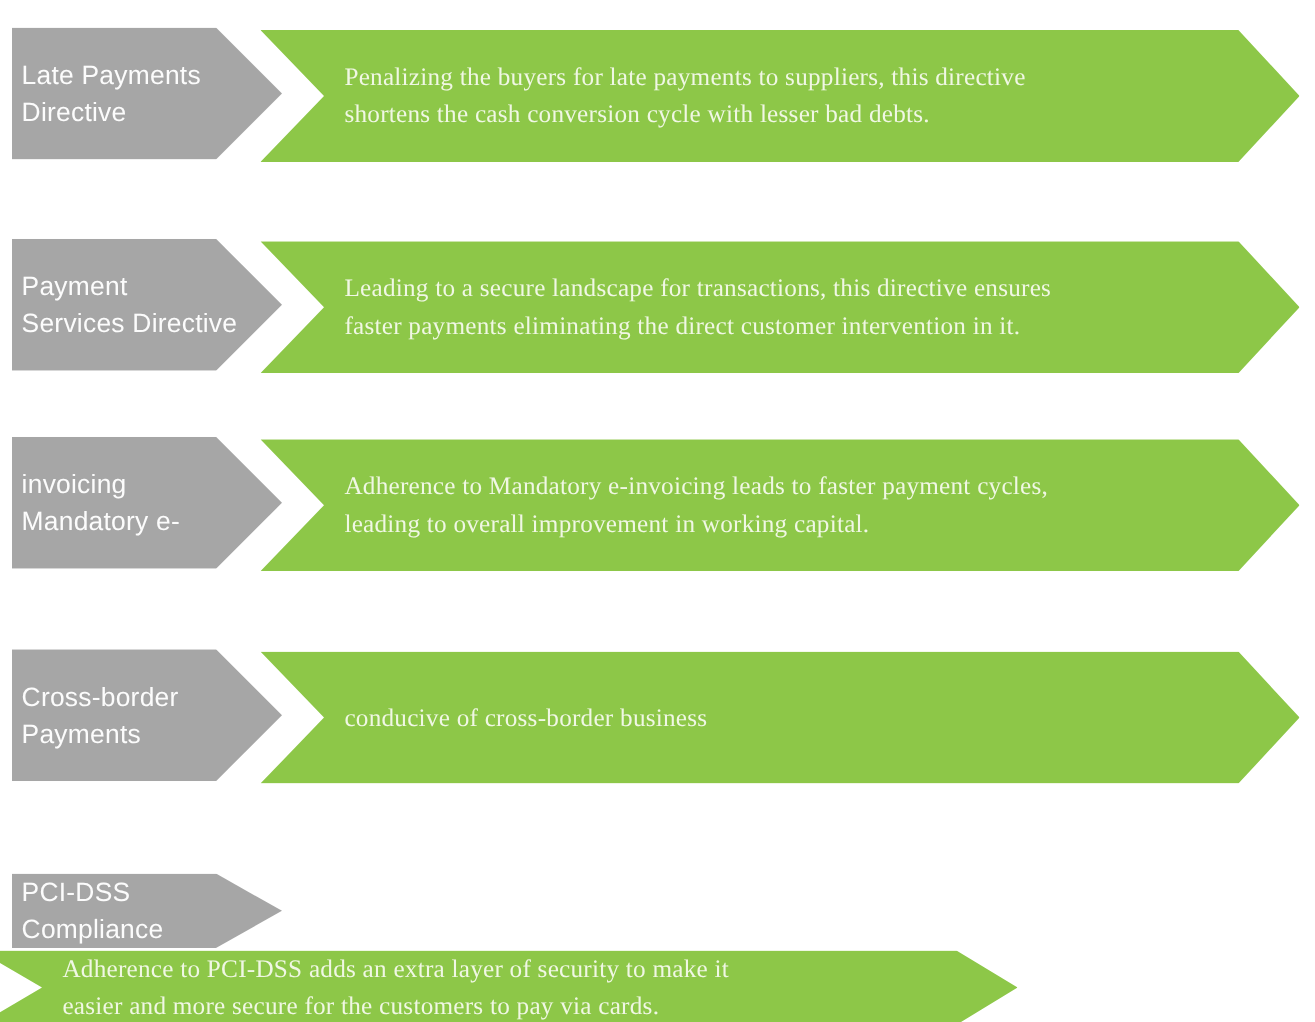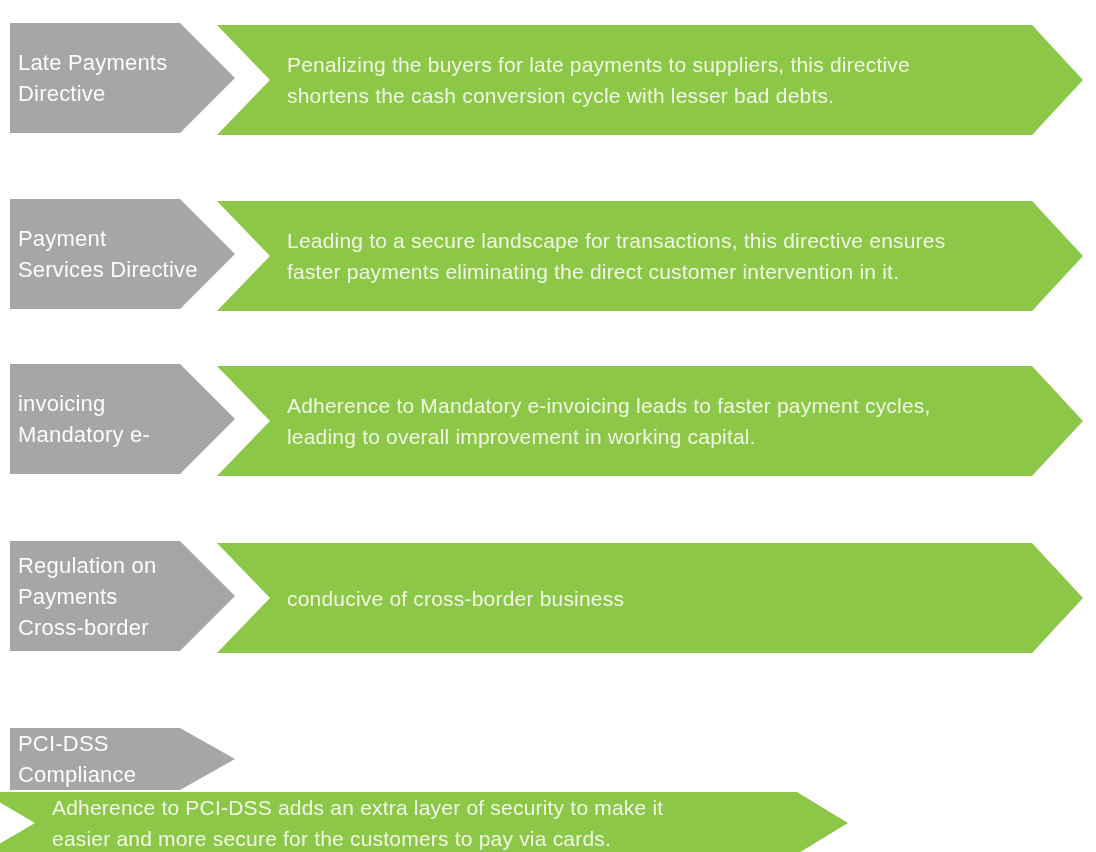--- a/index.html
+++ b/index.html
@@ -62,20 +62,21 @@
     align-items: center;
     transform: translateY(2px);
     z-index: 1;
   }
   .desc {
     padding-left: 70px;
     font-size: 21px;
     line-height: 31px;
     color: var(--desc-text);
     letter-spacing: 0.2px;
+    font-family: Liberation Serif, serif;
   }
   .desc div { white-space: nowrap; }
 </style>
 </head>
 <body>
 
 <div class="canvas">
 
   <div class="row">
     <div class="shape-label">
@@ -118,23 +119,22 @@
       <div class="desc">
         <div>Adherence to Mandatory e-invoicing leads to faster payment cycles,</div>
         <div>leading to overall improvement in working capital.</div>
       </div>
     </div>
   </div>
 
   <div class="row">
     <div class="shape-label">
       <div class="label">
-        <div>Regulation on</div>
+        <div>Cross-border</div>
         <div>Payments</div>
-        <div>Cross-border</div>
       </div>
     </div>
     <div class="shape-desc">
       <div class="desc">
         <div>conducive of cross-border business</div>
       </div>
     </div>
   </div>
 
   <div class="row">

